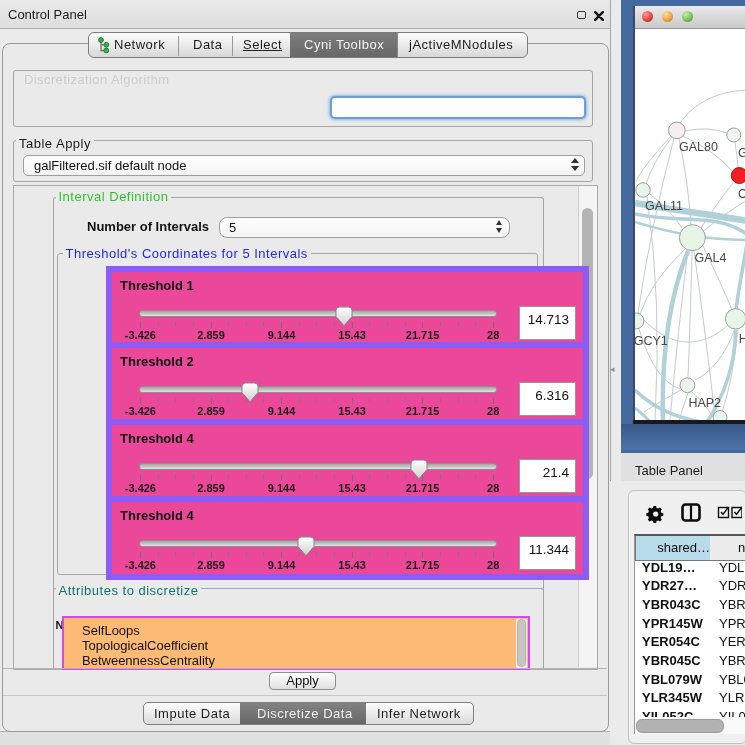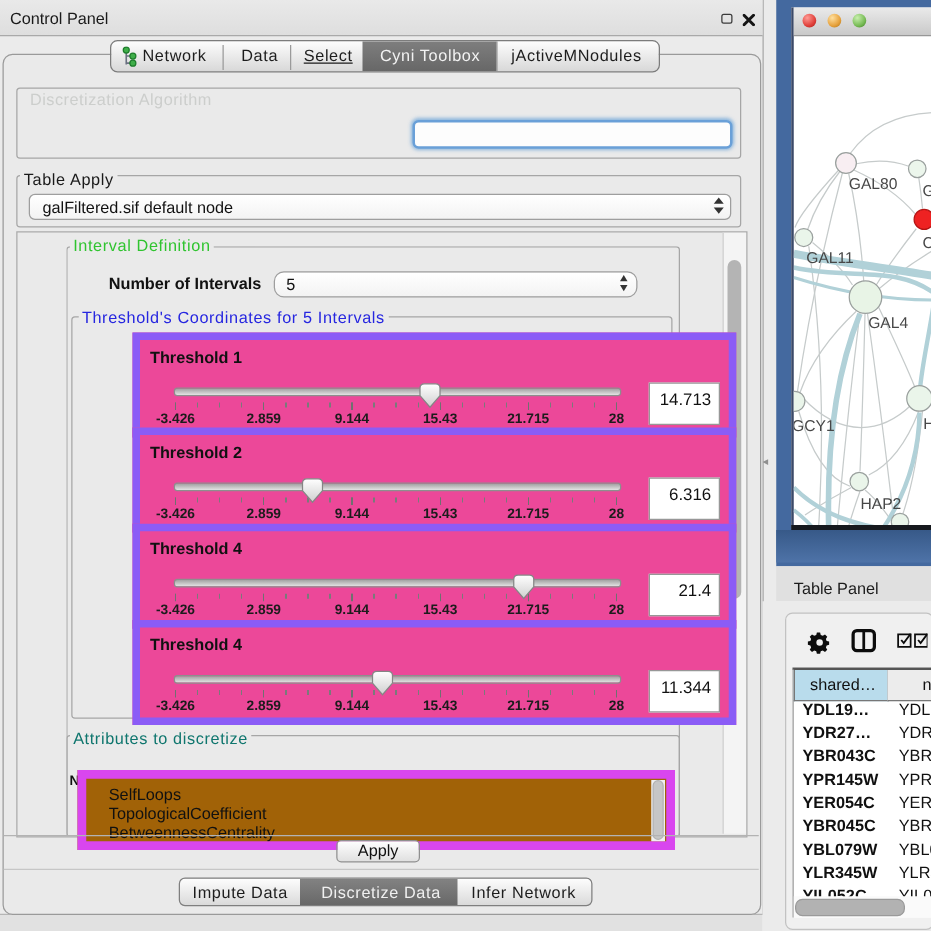--- a/index.html
+++ b/index.html
@@ -41,21 +41,21 @@
 .tpanel{position:absolute;left:62px;width:471px;height:72px;border:6px solid #8b5cf6;background:#ec4899;margin-left:44px;}
 .tpanel .tt{position:absolute;left:8px;top:6px;font-size:13px;font-weight:bold;color:#111;}
 .track{position:absolute;left:27px;top:38px;width:356px;height:5px;border:1px solid #8e8e8e;border-radius:3px;background:linear-gradient(#a2a2a2,#e3e3e3);}
 .minor{position:absolute;left:28px;top:49.5px;width:354px;height:4.5px;background:repeating-linear-gradient(90deg,#7a7a7a 0 1px,transparent 1px 17.64px);}
 .major{position:absolute;left:28px;top:49.5px;width:354px;height:6.5px;background:repeating-linear-gradient(90deg,#707070 0 1px,transparent 1px 70.56px);}
 .tlabels{position:absolute;left:0;top:57px;width:100%;font-size:11px;font-weight:bold;color:#1c1c1c;}
 .tlabels span{position:absolute;width:70px;text-align:center;}
 .vbox{position:absolute;box-sizing:border-box;left:407px;top:33.5px;width:57px;height:34px;background:#fff;border:1px solid #979797;font-size:13.5px;color:#111;text-align:right;line-height:26px;padding-right:6px;}
 .thumb{position:absolute;top:34px;}
 
-#numlist{left:62px;top:616px;width:464px;height:50px;overflow:hidden;background:#a16207;border:7px solid #d946ef;font-size:13px;color:#111;}
+#numlist{left:62px;top:616px;width:464px;height:50px;overflow:hidden;background:#fdba74;border:2px solid #d946ef;font-size:13px;color:#111;}
 #numlist .li{height:15px;line-height:15px;padding-left:18px;}
 #listsb{position:absolute;right:1px;top:1px;width:11px;height:50px;background:#f0f0f0;}
 #listsb .th{position:absolute;left:1px;top:0;width:9px;height:48px;border-radius:5px;background:#c6c6c6;border:1px solid #b2b2b2;box-sizing:border-box;}
 
 #applybtn{left:269px;top:672px;width:65px;height:16px;border:1px solid #8f8f8f;border-radius:4px;background:linear-gradient(#fefefe,#e0e0e0);font-size:13px;color:#111;text-align:center;line-height:16px;}
 #btabs{left:143px;top:702px;width:329px;height:21px;border:1px solid #7f7f7f;border-radius:5px;background:linear-gradient(#fdfdfd,#dadada);overflow:hidden;}
 #btdark{position:absolute;left:96px;top:0;width:126px;height:21px;background:linear-gradient(#828282,#686868);}
 #btabs .tabtxt{top:3px;}
 .hline{position:absolute;background:#b3b3b3;height:1px;}
 
@@ -64,21 +64,21 @@
 #nettitle{position:absolute;left:0;top:0;width:112px;height:22px;background:linear-gradient(#eaeaea,#c9c9c9);border-bottom:1px solid #979797;}
 .tl{position:absolute;top:5px;width:11px;height:11px;border-radius:50%;}
 #netbot{left:633px;top:420px;width:112px;height:4px;background:#16191e;}
 #blueband{left:621px;top:424px;width:124px;height:26px;background:linear-gradient(#375988,#4e73a8);}
 #tpHead{left:621px;top:453px;width:124px;height:28px;background:#e0e0e0;font-size:13px;color:#1c1c1c;}
 #tpHead span{position:absolute;left:14px;top:9.5px;}
 #tpArea{left:610px;top:481px;width:135px;height:264px;background:#ebebeb;}
 #tcontainer{left:628px;top:490px;width:117px;height:252px;border:1px solid #c2c2c2;border-radius:6px;background:#f0f0f0;}
 
 #tbl{position:absolute;left:5px;top:43px;width:112px;height:198px;background:#fff;border-top:2px solid #555;border-left:1px solid #999;font-size:13px;color:#101010;}
-#th1{position:absolute;left:0;top:0;width:74px;height:24px;background:#b9dcec;border:1px solid #777;border-top:none;text-align:left;line-height:24px;text-indent:12px;}
+#th1{position:absolute;left:0;top:0;width:74px;height:24px;background:#b9dcec;border:1px solid #777;border-top:none;text-align:right;line-height:24px;text-indent:12px;}
 #th2{position:absolute;left:75px;top:0;width:37px;height:24px;background:#ececec;border-bottom:1px solid #777;line-height:24px;padding-left:28px;}
 .trow{position:absolute;left:0;width:112px;height:18.7px;line-height:18.7px;}
 .c1{position:absolute;left:7px;font-weight:bold;}
 .c2{position:absolute;left:84px;}
 #hsb{position:absolute;left:0px;top:181px;width:111px;height:17px;background:#fafafa;}
 #hsb .th{position:absolute;left:1px;top:2px;width:86px;height:12px;border-radius:6px;background:#b2b2b2;border:1px solid #9a9a9a;}
 #collapse{left:610px;top:364px;font-size:9px;color:#909090;}
 </style>
 </head>
 <body>

